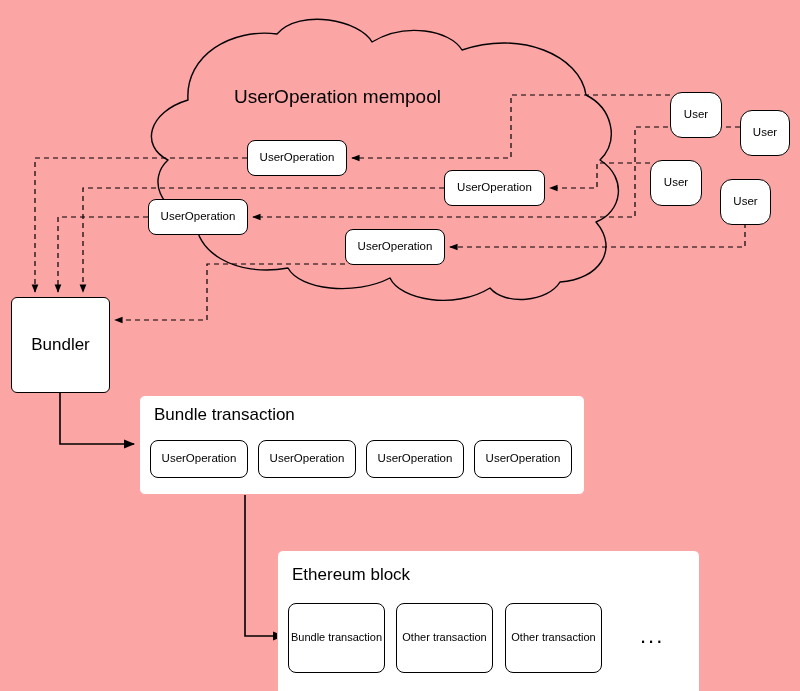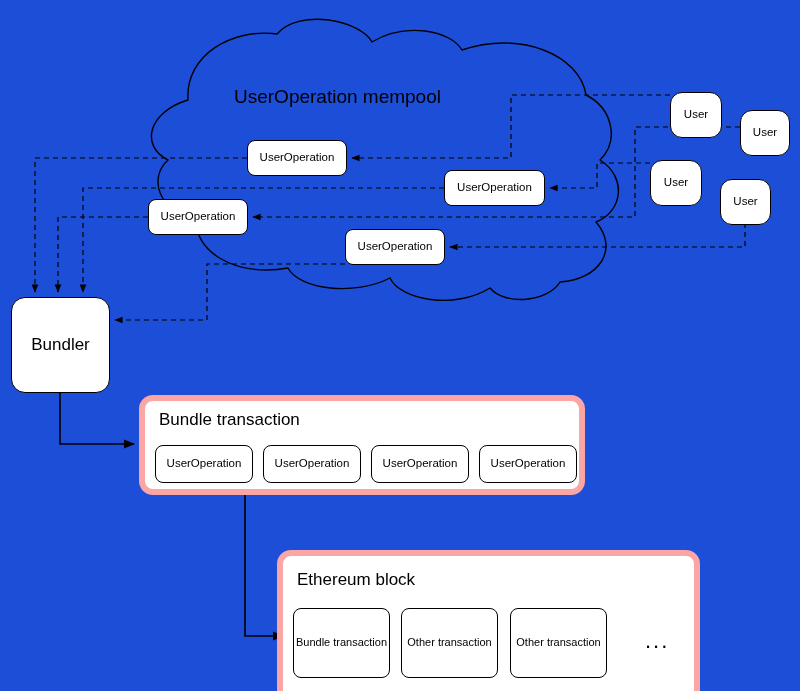--- a/index.html
+++ b/index.html
@@ -4,21 +4,21 @@
 <style>
   html,body{margin:0;padding:0;background:#ffffff;}
   body{
     font-family:"Liberation Sans", sans-serif;
     color:#000000;
   }
   #canvas{
     position:relative;
     width:800px;
     height:691px;
-    background:#1d4ed8;
+    background:#fca5a5;
     overflow:hidden;
   }
   svg.layer{
     position:absolute;
     left:0; top:0;
     width:800px; height:691px;
     overflow:visible;
   }
   .node{
     position:absolute;
@@ -26,39 +26,39 @@
     border:1px solid #000000;
     background:#ffffff;
     display:flex;
     align-items:center;
     justify-content:center;
     text-align:center;
     line-height:1.15;
   }
   .rounded-sm{ border-radius:8px; }
   .rounded-md{ border-radius:12px;margin-top:20px; }
-  .rounded-lg{ border-radius:14px; }
+  .rounded-lg{ border-radius:6px; }
 
   .uop{ font-size:11.5px; }
   .userbox{ font-size:11.5px; }
   .bundler-label{ font-size:17px; }
   .container-title{
     position:absolute;
     font-size:17px;
     white-space:nowrap;
   }
   .cloud-title{
     position:absolute;
     font-size:19px;
     white-space:nowrap;
   }
   .container{
     position:absolute;
     box-sizing:border-box;
-    border:6px solid #fca5a5;
+    border:1px solid #fca5a5;
     background:#ffffff;
   }
   .inner-chip{
     position:absolute;
     box-sizing:border-box;
     border:1px solid #000000;
     background:#ffffff;
     border-radius:8px;
     display:flex;
     align-items:center;

